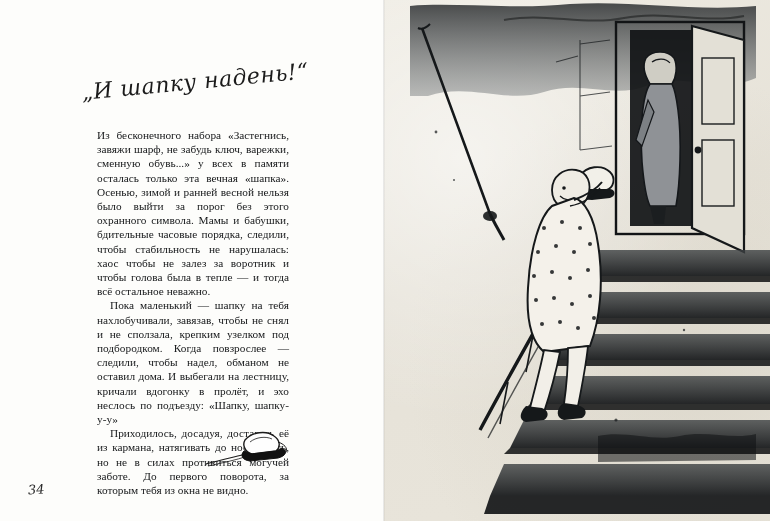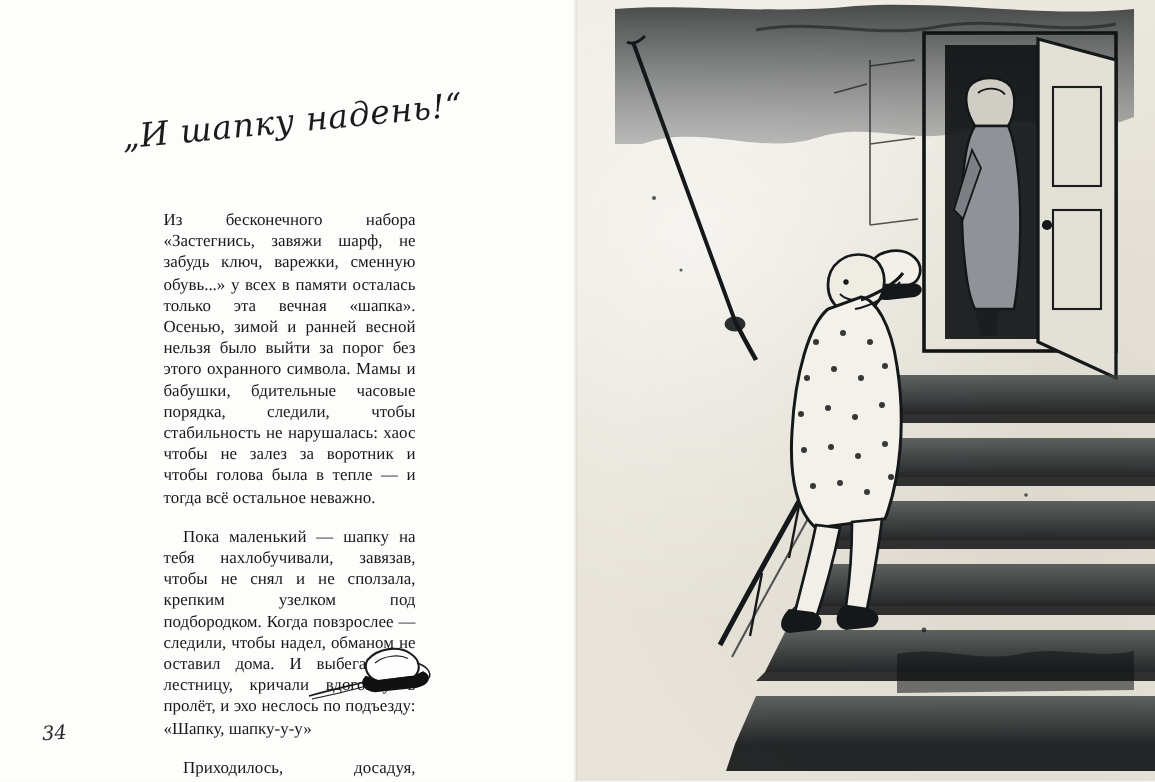--- a/index.html
+++ b/index.html
@@ -51,21 +51,21 @@
     top: 128px;
     width: 192px;
     font-size: 11.3px;
     line-height: 14.2px;
     color: #16181a;
     text-align: justify;
     text-justify: inter-word;
     hyphens: manual;
   }
   .body-text p {
-    margin: 12px;
+    margin: 0;
     text-indent: 13px;
   }
   .body-text p.first {
     text-indent: 0;
   }
 
   .folio {
     position: absolute;
     left: 28px;
     top: 482px;

